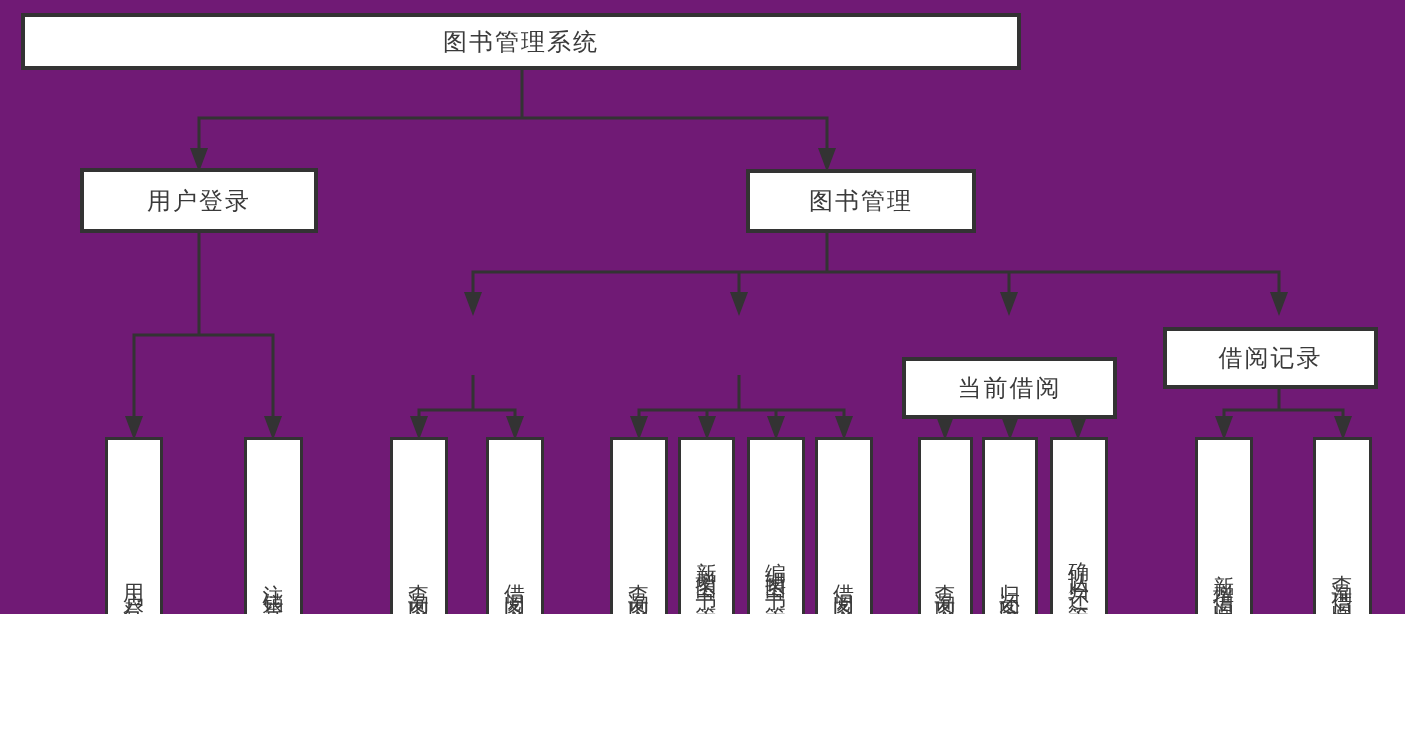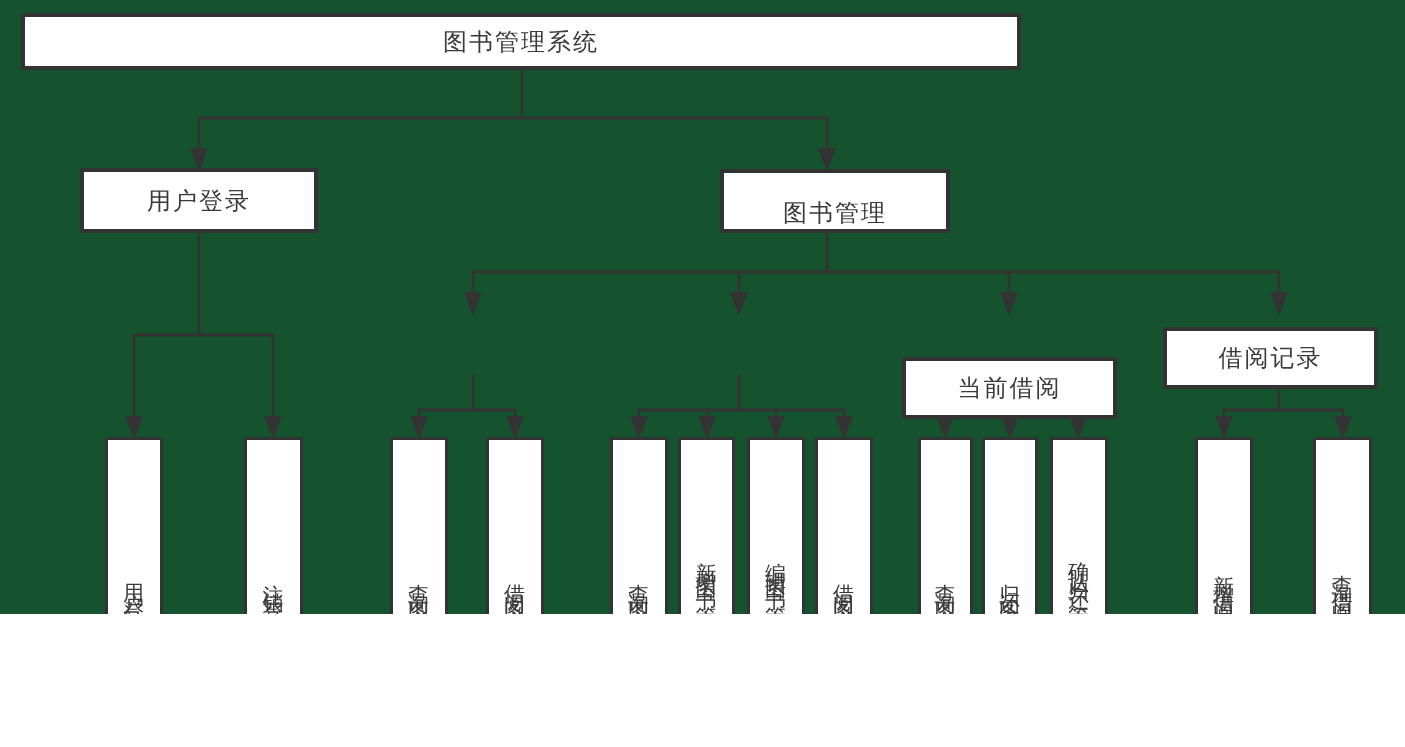--- a/index.html
+++ b/index.html
@@ -1,19 +1,19 @@
 <!DOCTYPE html>
 <html><head>
 <meta charset="utf-8">
 <style>
   html,body{margin:0;padding:0;background:#ffffff;}
   .canvas{
     position:relative;
     width:1405px;height:614px;
-    background:#14532d;
+    background:#701a75;
     font-family:"Liberation Sans","DejaVu Sans",sans-serif;
     overflow:hidden;
   }
   .wires{position:absolute;left:0;top:0;z-index:1;}
   .wires path{stroke:#333333;stroke-width:3;fill:none;}
   .wires polygon{fill:#333333;stroke:none;}
   .box{
     position:absolute;
     background:#ffffff;
     border:4px solid #333333;
@@ -29,21 +29,21 @@
     text-orientation:mixed;
     font-size:21px;
     letter-spacing:9px;
     color:#3a3a3a;
     line-height:1;
     white-space:nowrap;
   }
   
   #b-root{left:21px;top:13px;width:1000px;height:57px;}
   #b-user-login{left:80px;top:168px;width:238px;height:65px;}
-  #b-book-mgmt{left:720px;top:169px;width:230px;height:64px;align-items:flex-end;}
+  #b-book-mgmt{left:746px;top:169px;width:230px;height:64px;}
   #b-nbr{left:361px;top:313px;width:224px;height:62px;}
   #b-bb{left:633px;top:313px;width:213px;height:62px;}
   #b-cb{left:902px;top:313px;width:215px;height:62px;margin-top:44px;}
   #b-br{left:1163px;top:313px;width:215px;height:62px;margin-top:14px;}
   .leaf{top:437px;height:296px;}
   #l-ul-login{left:105px;width:58px;}
   #l-ul-logout{left:244px;width:59px;}
   #l-nbr-query{left:390px;width:58px;}
   #l-nbr-borrow{left:486px;width:58px;}
   #l-bb-query{left:610px;width:58px;}

